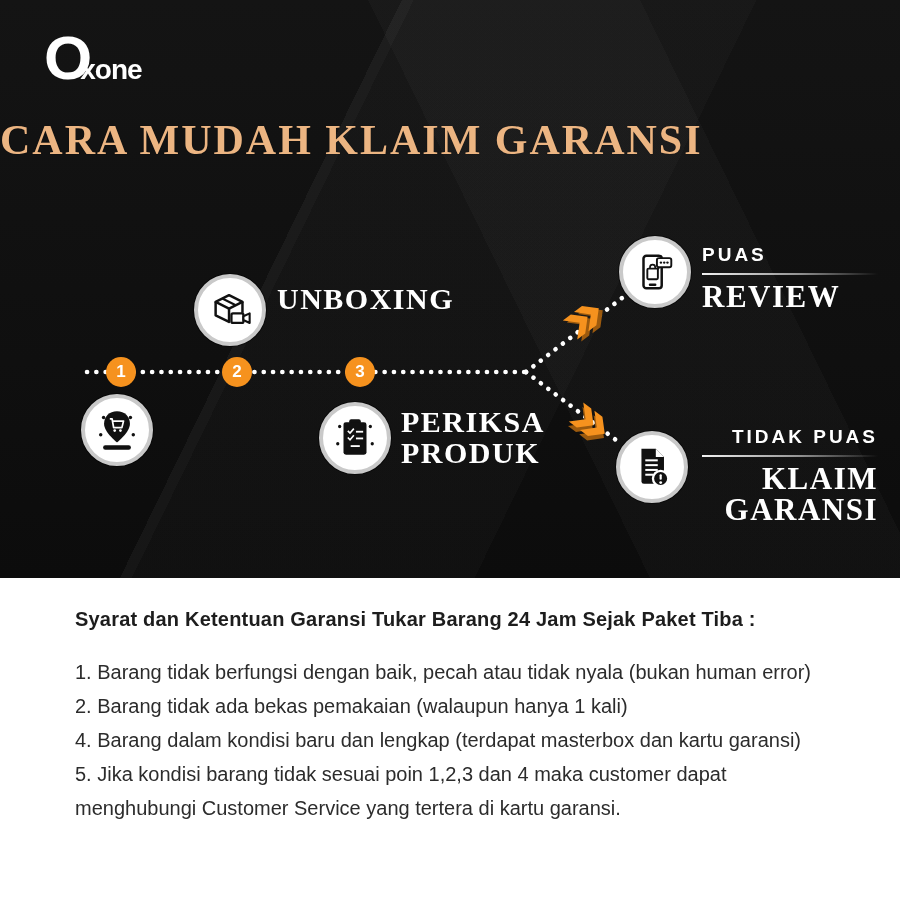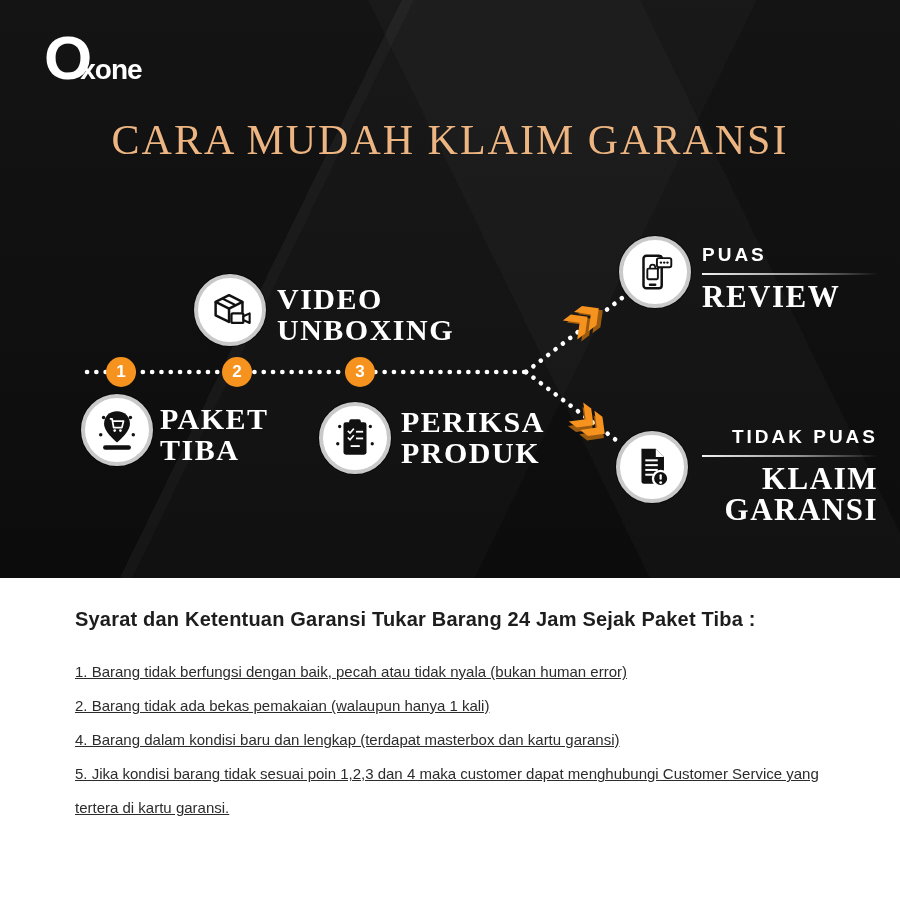--- a/index.html
+++ b/index.html
@@ -13,22 +13,22 @@
     background-color:#101010;
     background-image:
       linear-gradient(116deg, transparent 0 34%, rgba(255,255,255,0.045) 34% 35%, rgba(255,255,255,0.02) 35% 64%, transparent 64%),
       linear-gradient(64deg, transparent 0 55%, rgba(255,255,255,0.025) 55% 78%, transparent 78%),
       linear-gradient(180deg, #141414 0%, #0c0c0c 100%);
   }
   .logo{position:absolute;left:44px;top:22px;color:#fff;display:flex;align-items:baseline;}
   .logo-o{font-size:62px;font-weight:bold;letter-spacing:-2px;}
   .logo-rest{font-size:28px;font-weight:bold;margin-left:-10px;letter-spacing:-1px;}
   .title{
-    position:absolute;left:0;top:116px;width:900px;text-align:center;
-    font-family:"Liberation Serif",serif;font-weight:normal;font-size:42px;
+    position:absolute;left:0;top:116px;width:900px;
+    font-family:"Liberation Serif",serif;font-weight:bold;font-size:42px;
     letter-spacing:2px;color:#ecb582;
     text-shadow:0 0 1px rgba(0,0,0,.6);
   }
   .flow-svg{position:absolute;left:0;top:0;width:900px;height:578px;pointer-events:none;}
   .dotline{fill:none;stroke:#ffffff;stroke-width:4.6;stroke-linecap:round;stroke-dasharray:0.1 9.2;}
   .chev{fill:#f6921e;}
   .chev-dark{fill:#9c5a0e;}
   .num-badge{
     position:absolute;width:30px;height:30px;border-radius:50%;
     background:#f6921e;color:#fff;font-weight:bold;font-size:17px;
@@ -51,21 +51,21 @@
   .outcome-action{
     font-family:"Liberation Serif",serif;font-weight:bold;font-size:31px;
     line-height:1.0;letter-spacing:1.5px;margin-top:6px;white-space:nowrap;
   }
   
   .terms{
     position:absolute;left:0;top:578px;width:900px;height:322px;background:#ffffff;
     box-sizing:border-box;padding:30px 48px 0 75px;color:#2c2c2c;
   }
   .terms-heading{font-size:20px;font-weight:bold;color:#1d1d1d;margin:0 0 24px 0;letter-spacing:.2px;}
-  .terms-list{font-size:15px;line-height:34px;max-width:800px;text-decoration:underline;}
+  .terms-list{font-size:20px;line-height:34px;max-width:800px;}
   .terms-list p{margin:0;}
 </style>
 </head>
 <body>
 
 <div class="dark">
 
   <div class="logo">
     <span class="logo-o">O</span>
     <span class="logo-rest">xone</span>
@@ -101,37 +101,32 @@
         <circle cx="38" cy="11" r="1.8" fill="#111"></circle>
       <circle cx="7" cy="29" r="1.8" fill="#111"></circle>
         <circle cx="41" cy="29" r="1.8" fill="#111"></circle>
       <path d="M24 4.5c-8 0-13.5 5.6-13.5 13 0 9 13.5 19.5 13.5 19.5s13.5-10.5 13.5-19.5c0-7.4-5.5-13-13.5-13z" fill="#111"></path>
       <path d="M16.5 12.5h2.4l1.6 9h8.6l1.7-6.8H19.6" stroke="#fff" stroke-width="1.8" fill="none" stroke-linejoin="round"></path>
       <circle cx="21.6" cy="24.6" r="1.4" fill="#fff"></circle>
         <circle cx="27.6" cy="24.6" r="1.4" fill="#fff"></circle>
       <rect x="9.5" y="40" width="29" height="4.6" rx="2.3" fill="#111"></rect>
     </svg>
   </div>
-  <div class="step-label" style="left:160px;top:404px;">
-    <div>PAKET</div>
-    <div>TIBA</div>
-  </div>
 
   <div class="icon-circle" style="left:194px;top:274px;">
     <svg width="46" height="46" viewBox="0 0 48 48">
       <path d="M9 15.5 L23 8.5 L37 15.5 L23 22.5 Z" fill="none" stroke="#111" stroke-width="2.6" stroke-linejoin="round"></path>
       <path d="M9 15.5 V29.5 L23 36.5 V22.5" fill="none" stroke="#111" stroke-width="2.6" stroke-linejoin="round"></path>
       <path d="M37 15.5 V27" fill="none" stroke="#111" stroke-width="2.6"></path>
       <path d="M16 12 L30 19" fill="none" stroke="#111" stroke-width="2.2"></path>
       <rect x="25.5" y="27.5" width="12.5" height="10" rx="1.6" fill="#fff" stroke="#111" stroke-width="2.4"></rect>
       <path d="M38 30.5 L44.5 27.5 V37.5 L38 34.5 Z" fill="#fff" stroke="#111" stroke-width="2.2" stroke-linejoin="round"></path>
     </svg>
   </div>
   <div class="step-label" style="left:277px;top:284px;">
-    <div>VIDEO</div>
     <div>UNBOXING</div>
   </div>
 
   <div class="icon-circle" style="left:319px;top:402px;">
     <svg width="46" height="46" viewBox="0 0 48 48">
       <circle cx="8" cy="12" r="1.7" fill="#111"></circle>
         <circle cx="40" cy="12" r="1.7" fill="#111"></circle>
       <circle cx="6" cy="30" r="1.7" fill="#111"></circle>
         <circle cx="42" cy="30" r="1.7" fill="#111"></circle>
       <rect x="18" y="4.5" width="12" height="6" rx="2" fill="#111"></rect>

